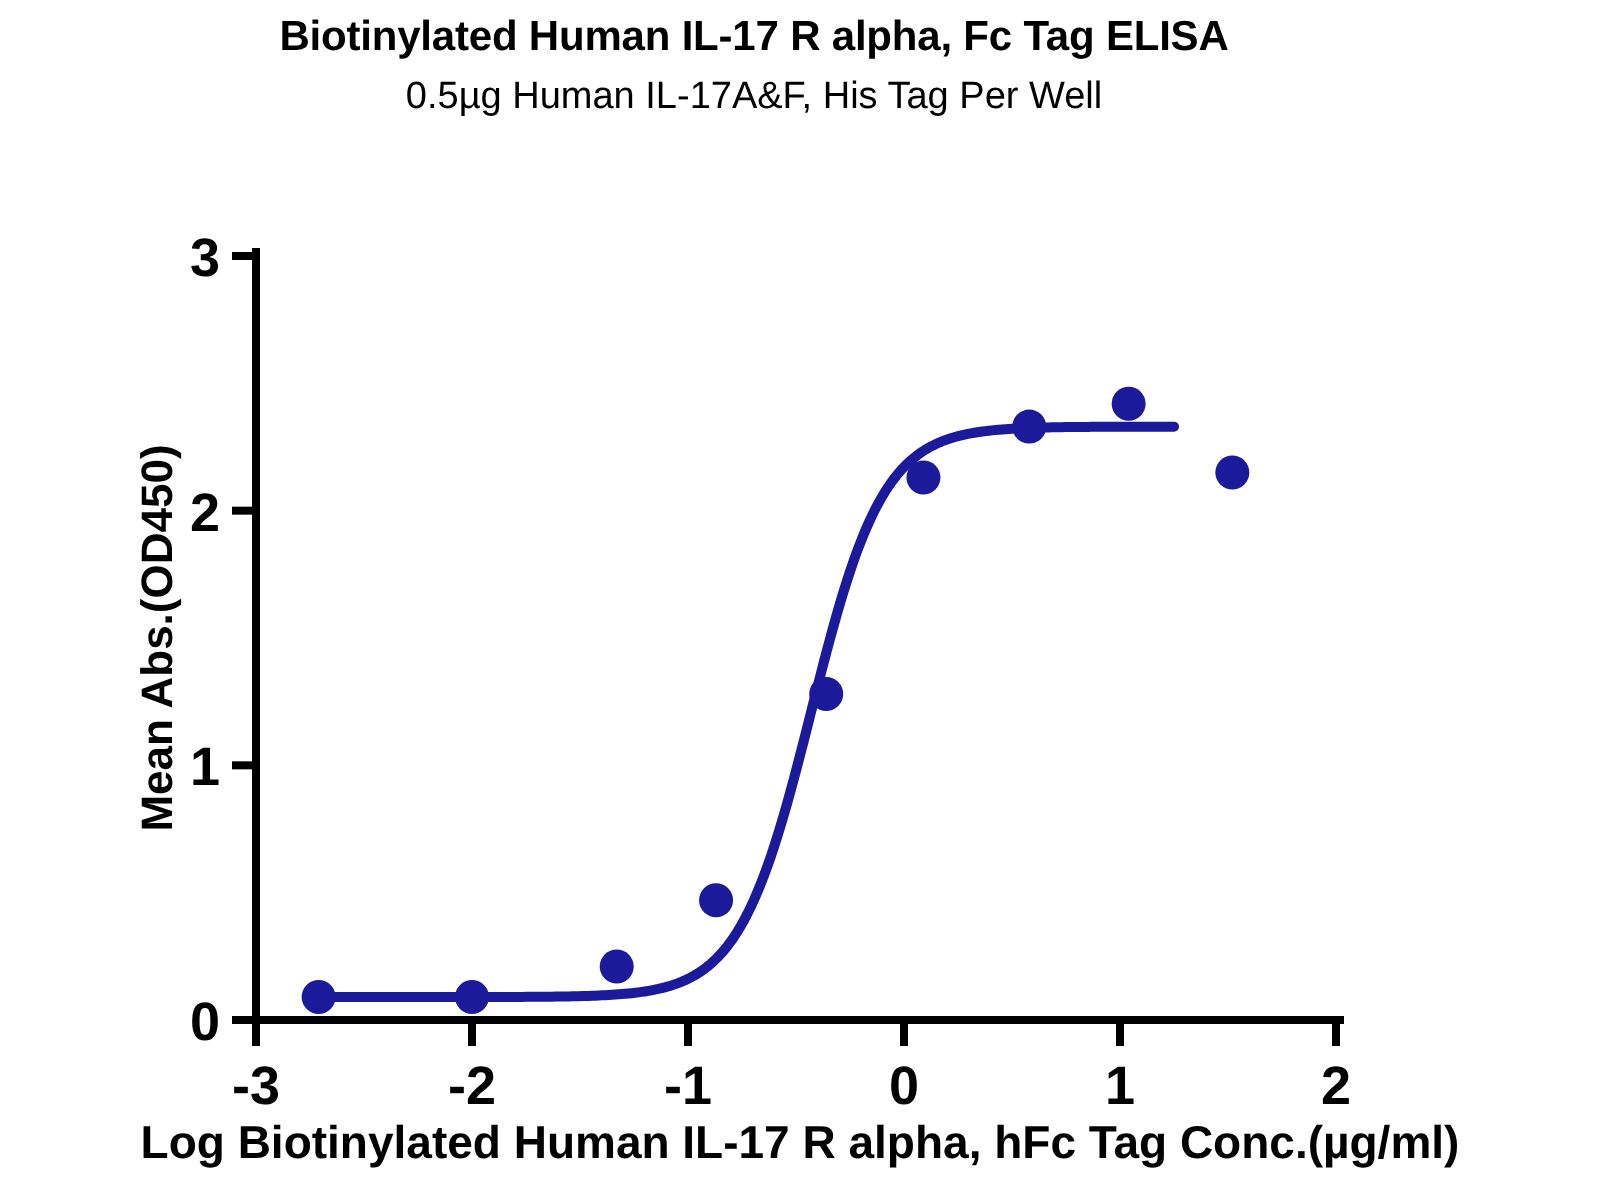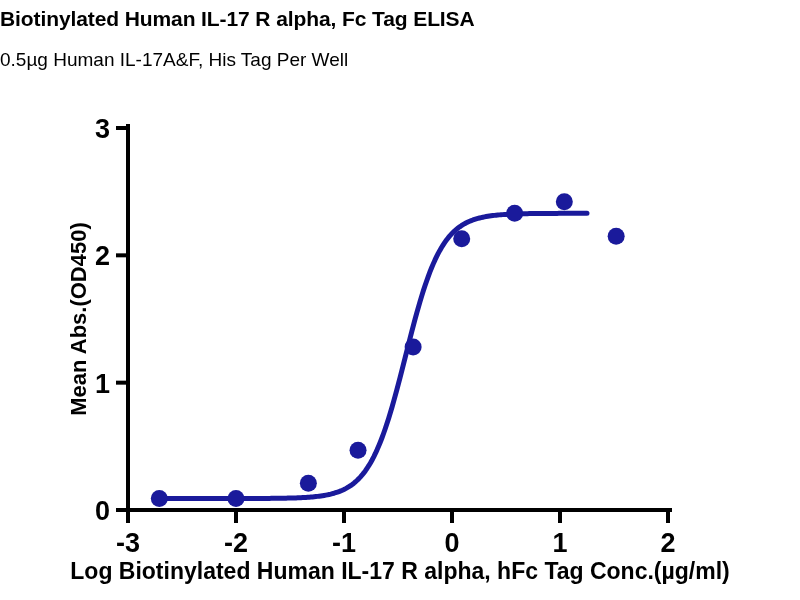--- a/index.html
+++ b/index.html
@@ -18,36 +18,37 @@
 
   #figure {
     position: absolute;
     left: 0; top: 0;
     width: 800px;
     height: 600px;
   }
 
   .title-block {
     position: absolute;
-    left: 0;
+    left: 15px;
     top: 6px;
     width: 724px;
+    text-align: center;
   }
   .chart-title {
     font-size: 21px;
     font-weight: bold;
     letter-spacing: -0.1px;
     line-height: 26px;
     white-space: nowrap;
   }
   .chart-subtitle {
     font-size: 19px;
     font-weight: normal;
     line-height: 26px;
-    margin-top: 15px;
+    margin-top: 4px;
     white-space: nowrap;
   }
 
   #plot-svg {
     position: absolute;
     left: 0;
     top: 0;
   }
 
   .axis-line {

